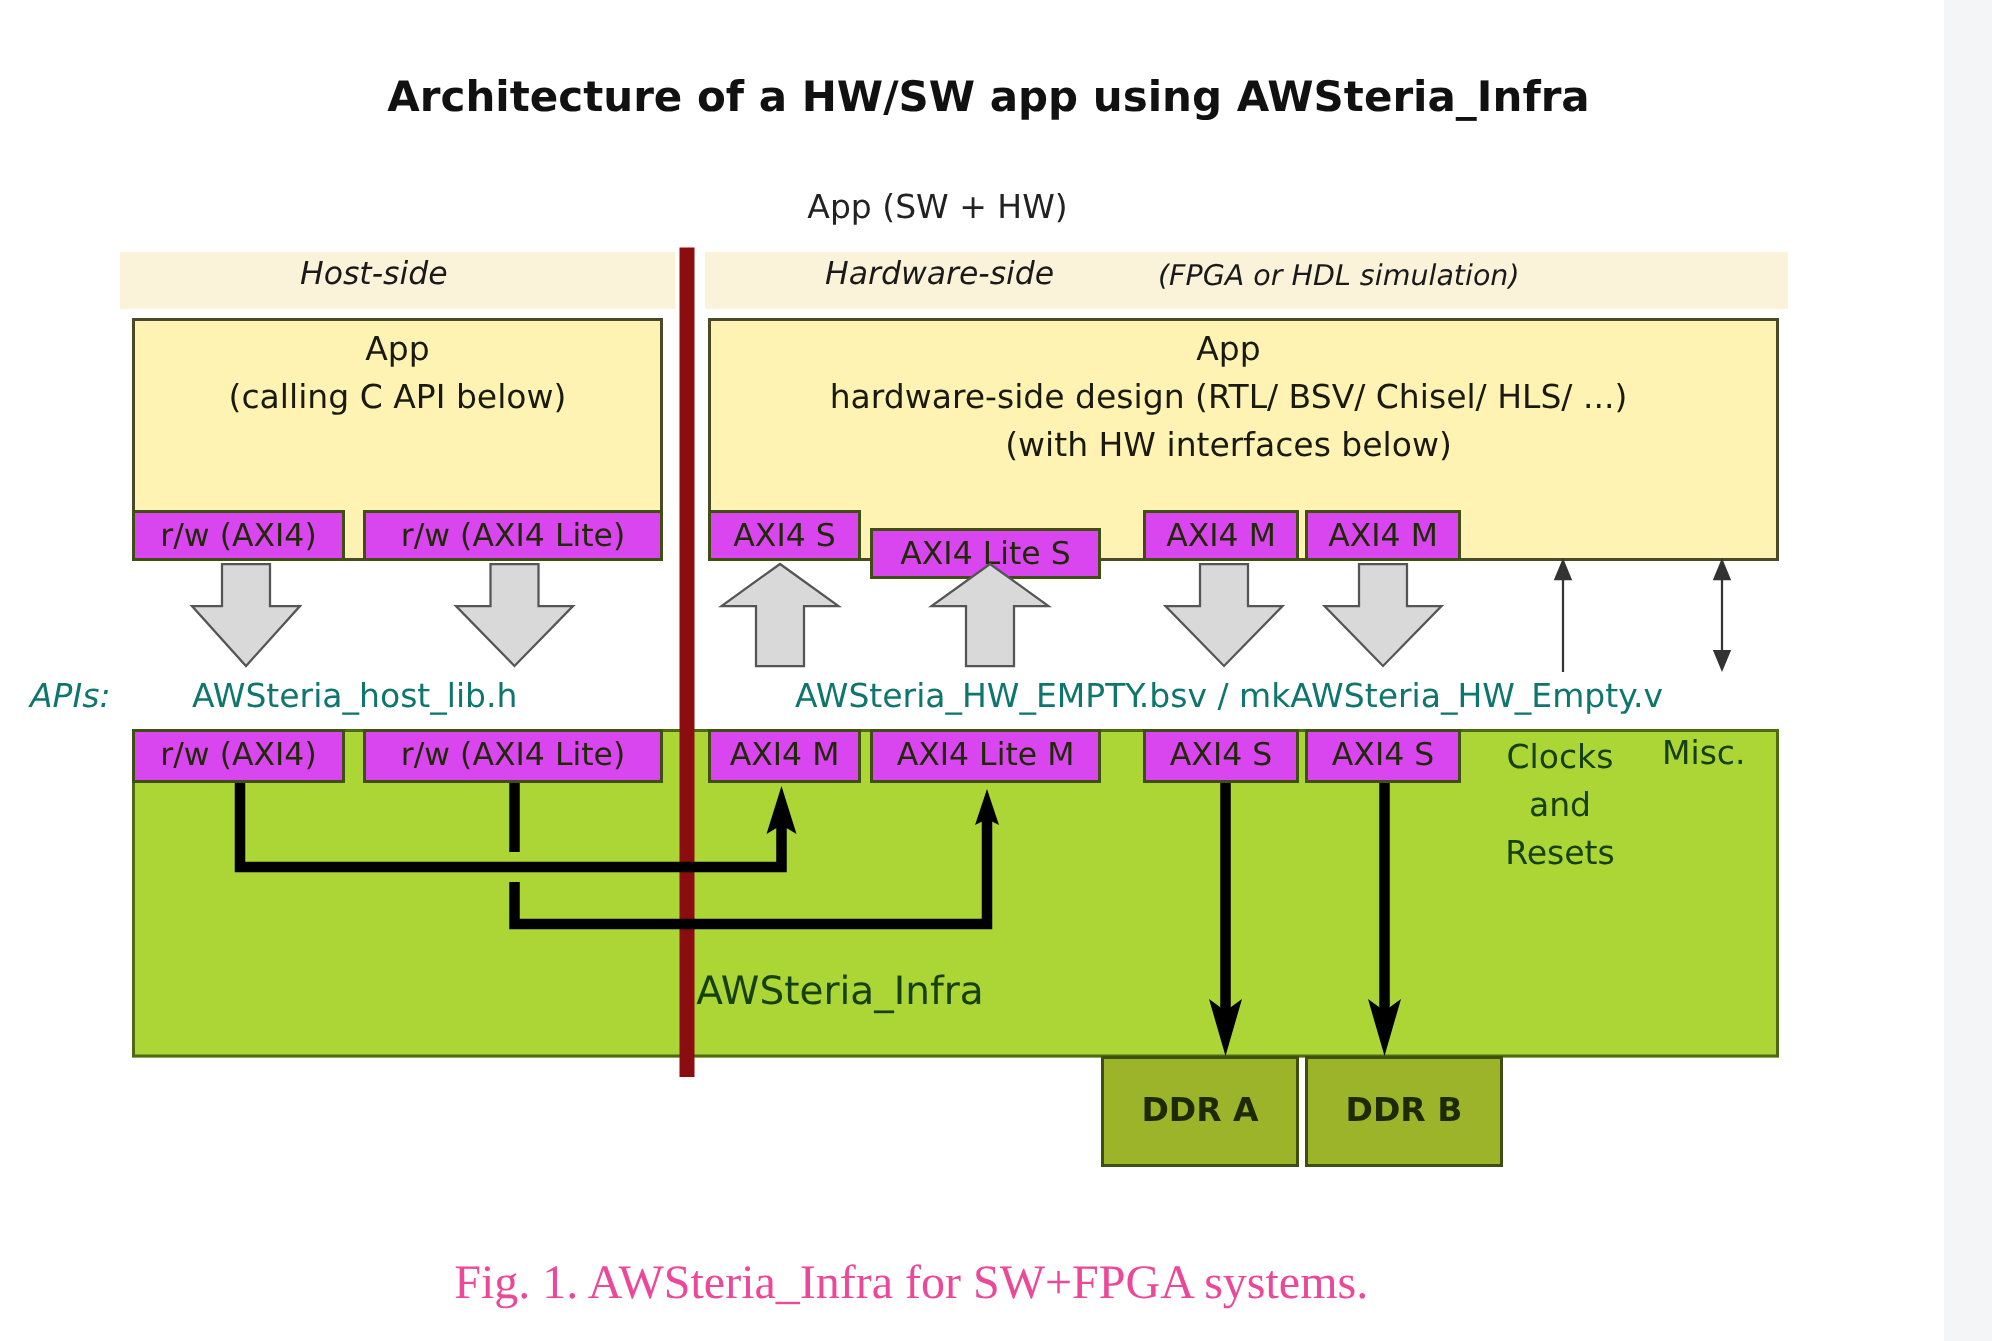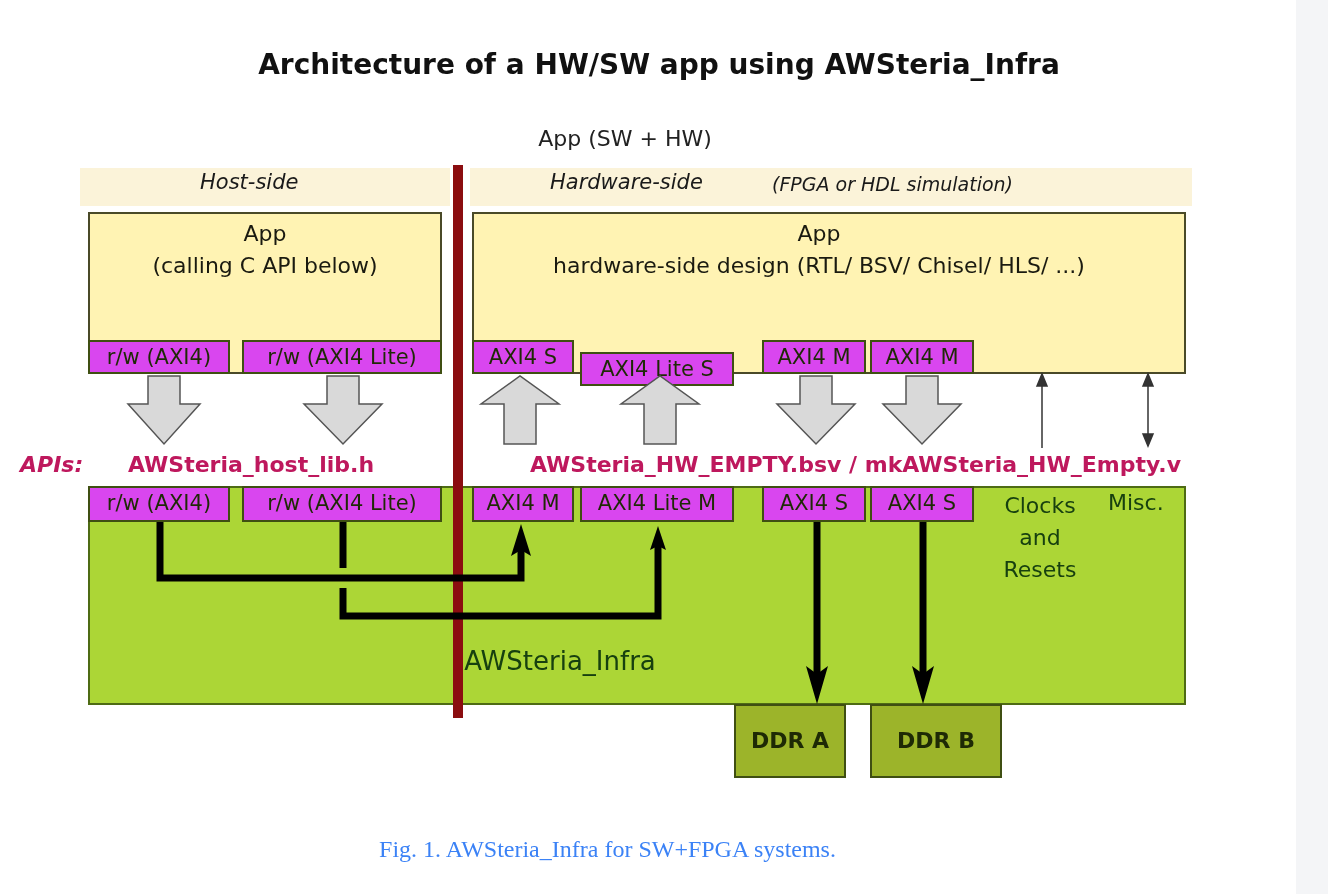--- a/index.html
+++ b/index.html
@@ -19,22 +19,22 @@
   .band-label { top: 170px; font-style: italic; font-size: 21px; color: #1a1a1a; }
   .divider { left: 453px; top: 165px; width: 10px; height: 553px; background: #8b0d10; }
   .app-box { background: #fff3b3; border: 2px solid #4a4a28; }
   .app-text { text-align: center; font-size: 22px; line-height: 32px; color: #1a1a10; }
   .port { background: #d946ef; border: 2px solid #3f4f12; font-size: 21px; color: #1e2a05; text-align: center; line-height: 30px; white-space: nowrap; }
   .infra { left: 88px; top: 486px; width: 1098px; height: 219px; background: #acd636; border: 2px solid #4e6b14; }
   .infra-label { left: 360px; width: 400px; top: 646px; text-align: center; font-size: 26px; color: #17400f; }
   .clocks { left: 990px; width: 100px; top: 490px; text-align: center; font-size: 22px; line-height: 32px; color: #17400f; }
   .misc { left: 1108px; top: 490px; font-size: 22px; color: #17400f; }
   .ddr { background: #9cb42a; border: 2px solid #3f4f12; font-size: 22px; font-weight: bold; color: #1e2a05; text-align: center; line-height: 100px; }
-  .api-label { font-size: 22px; color: #be185d; font-weight: bold; }
-  .caption { left: 0; width: 1215px; top: 836px; text-align: center; font-family: "Liberation Serif", serif; font-size: 24px; color: #3b82f6; }
+  .api-label { font-size: 22px; color: #0f766e; }
+  .caption { left: 0; width: 1215px; top: 836px; text-align: center; font-family: "Liberation Serif", serif; font-size: 32px; color: #ec4899; }
   svg.overlay { position: absolute; left: 0; top: 0; width: 1328px; height: 894px; pointer-events: none; }
 </style>
 </head>
 <body>
 
 <div class="right-strip"></div>
 
 <div class="abs title">Architecture of a HW/SW app using AWSteria_Infra</div>
 <div class="abs app-label">App (SW + HW)</div>
 
@@ -50,20 +50,21 @@
     <div>(calling C API below)</div>
   </div>
 </div>
 <div class="abs port" style="left:88px; top:340px; width:142px; height:34px;">r/w (AXI4)</div>
 <div class="abs port" style="left:242px; top:340px; width:200px; height:34px;">r/w (AXI4 Lite)</div>
 
 <div class="abs app-box" style="left:472px; top:212px; width:714px; height:162px;">
   <div class="app-text" style="padding-top:4px; width:690px;">
     <div>App</div>
     <div>hardware-side design (RTL/ BSV/ Chisel/ HLS/ ...)</div>
+    <div>(with HW interfaces below)</div>
   </div>
 </div>
 <div class="abs port" style="left:472px; top:340px; width:102px; height:34px;">AXI4 S</div>
 <div class="abs port" style="left:580px; top:352px; width:154px; height:34px;">AXI4 Lite S</div>
 <div class="abs port" style="left:762px; top:340px; width:104px; height:34px;">AXI4 M</div>
 <div class="abs port" style="left:870px; top:340px; width:104px; height:34px;">AXI4 M</div>
 
 <div class="abs api-label" style="left:20px; top:452px; font-style:italic;">APIs:</div>
 <div class="abs api-label" style="left:128px; top:452px;">AWSteria_host_lib.h</div>
 <div class="abs api-label" style="left:482px; top:452px;margin-left:48px;">AWSteria_HW_EMPTY.bsv / mkAWSteria_HW_Empty.v</div>
@@ -79,21 +80,21 @@
 <div class="abs clocks">
   <div>Clocks</div>
   <div>and</div>
   <div>Resets</div>
 </div>
 <div class="abs misc">Misc.</div>
 <div class="abs infra-label">AWSteria_Infra</div>
 
 <div class="abs divider"></div>
 
-<div class="abs ddr" style="left:734px; top:704px; width:112px; height:74px; line-height:70px;">DDR A</div>
+<div class="abs ddr" style="left:734px; top:704px; width:132px; height:74px; line-height:70px;">DDR A</div>
 <div class="abs ddr" style="left:870px; top:704px; width:132px; height:74px; line-height:70px;">DDR B</div>
 
 <svg class="overlay" viewBox="0 0 1328 894">
   <defs>
     <marker id="ah" markerWidth="10" markerHeight="10" refX="5" refY="9" orient="auto-start-reverse" markerUnits="userSpaceOnUse" viewBox="0 0 10 10">
       <path d="M0,0 L10,0 L5,10 z" fill="#000"></path>
     </marker>
   </defs>
 
   <g fill="#d9d9d9" stroke="#555" stroke-width="1.5">

